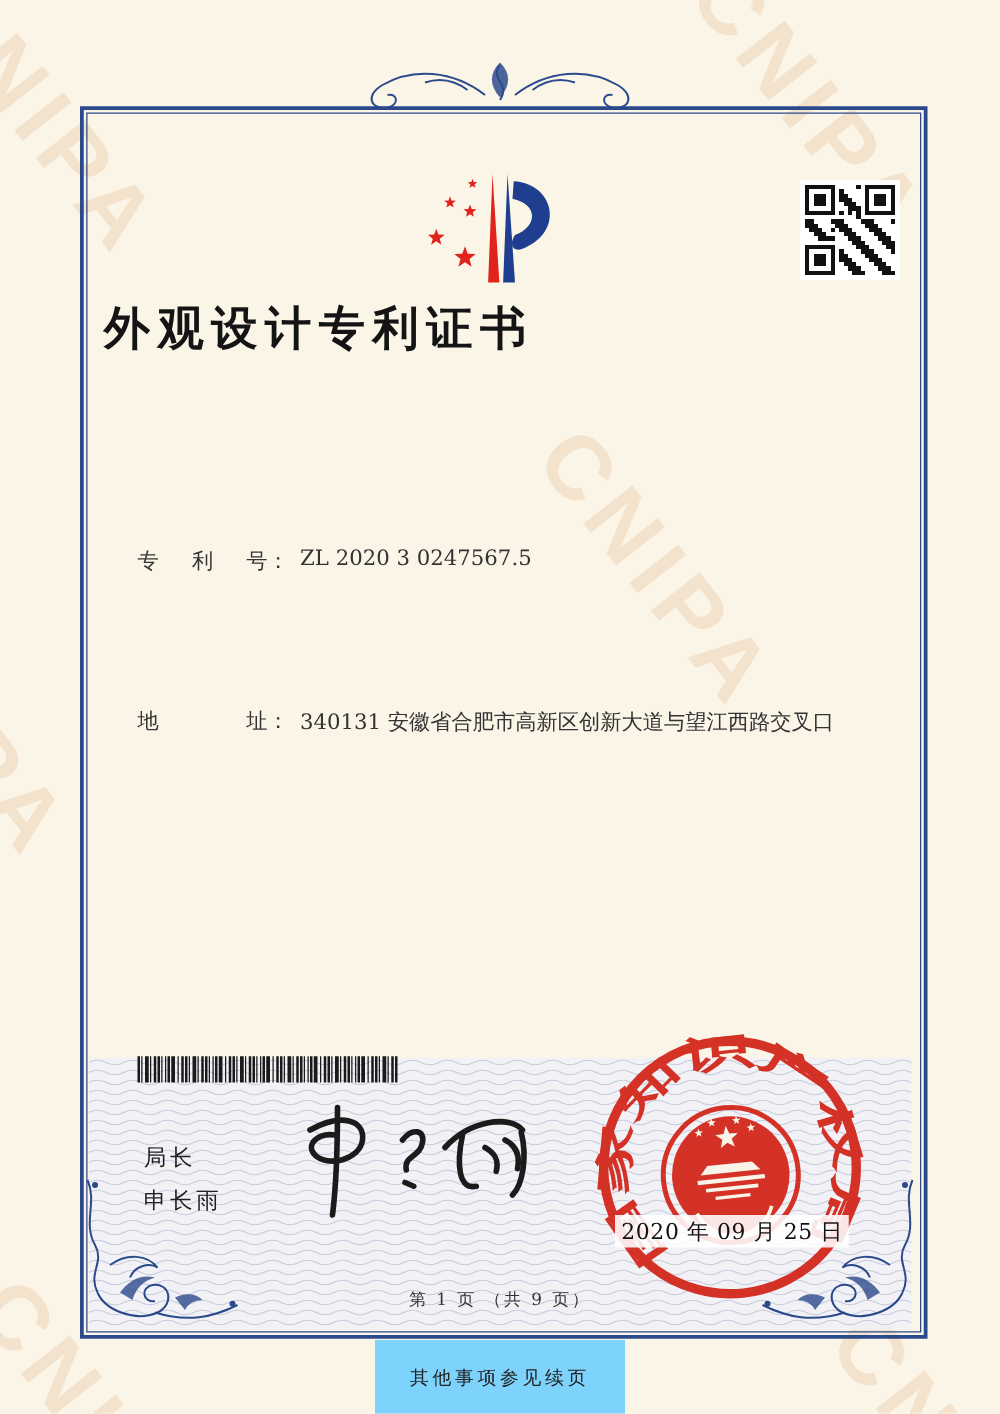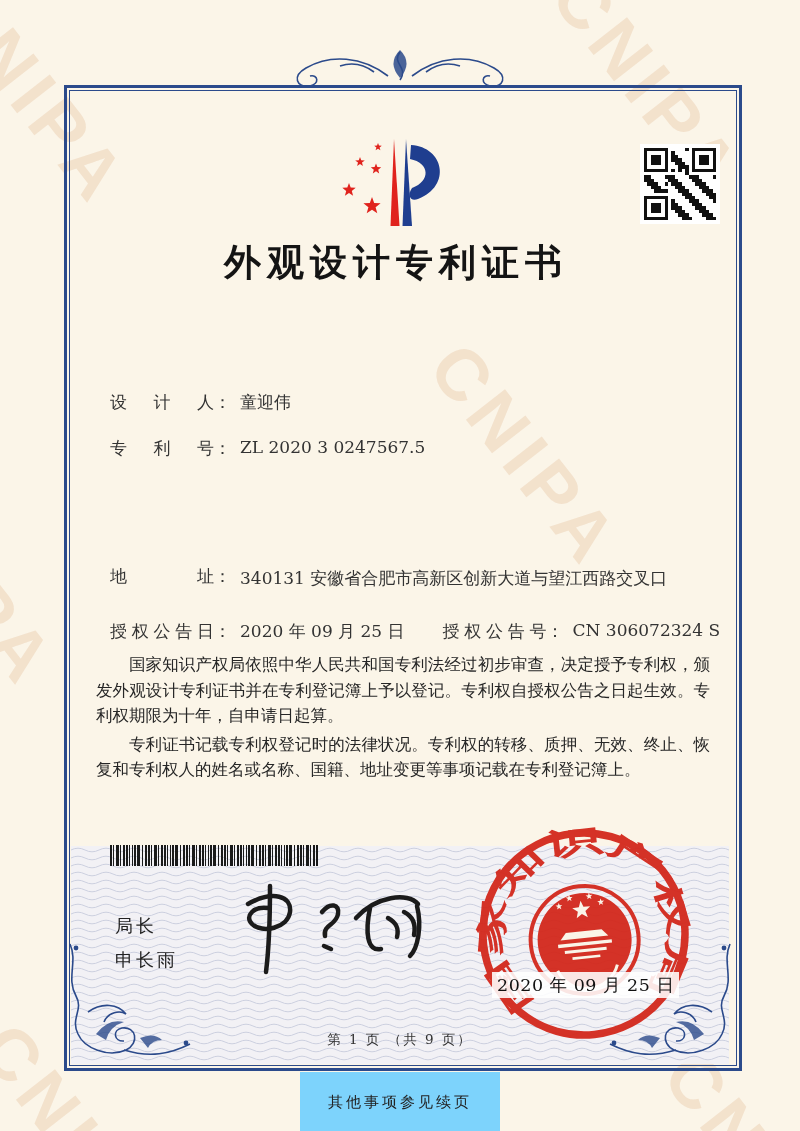--- a/index.html
+++ b/index.html
@@ -15,21 +15,21 @@
        border:3px solid #2b4a8b;z-index:3;pointer-events:none;}
   .frame-inner{position:absolute;left:2px;top:2px;right:2px;bottom:2px;border:1px solid #2b4a8b;}
 
   .wave-band{position:absolute;left:71px;top:846px;width:658px;height:218px;z-index:2;}
 
   .cert-no{position:absolute;left:108px;top:136px;font-size:17px;letter-spacing:1.5px;color:#2e2e2e;z-index:4;}
 
   .logo{position:absolute;left:328px;top:126px;width:152px;height:114px;z-index:4;}
   .qr{position:absolute;left:640px;top:144px;width:72px;height:72px;background:#fff;padding:4px;z-index:4;}
 
-  .title{position:absolute;left:96px;top:238px;width:600px;text-align:center;
+  .title{position:absolute;left:83px;top:238px;width:600px;text-align:left;
        font-size:37px;font-weight:700;letter-spacing:6px;color:#141414;z-index:4;}
 
   .field-row{position:absolute;left:110px;font-size:17px;color:#333;z-index:4;white-space:nowrap;}
   .f-label{display:inline-block;width:104px;text-align:justify;text-align-last:justify;vertical-align:top;}
   .f-colon{display:inline-block;vertical-align:top;}
   .f-value{display:inline-block;margin-left:9px;vertical-align:top;color:#333;}
   .addr-lines{display:inline-block;margin-left:9px;vertical-align:top;line-height:27px;}
   .grant-right{margin-left:38px;}
 
   .paragraphs{position:absolute;left:96px;top:652px;width:614px;font-size:16.5px;line-height:25.5px;
@@ -275,39 +275,29 @@
       <rect x="11" y="20" width="1" height="1" fill="#111"></rect>
       <rect x="12" y="20" width="1" height="1" fill="#111"></rect>
       <rect x="13" y="20" width="1" height="1" fill="#111"></rect>
       <rect x="18" y="20" width="1" height="1" fill="#111"></rect>
       <rect x="19" y="20" width="1" height="1" fill="#111"></rect>
       <rect x="20" y="20" width="1" height="1" fill="#111"></rect>
     </svg>
 
   <div class="title">外观设计专利证书</div>
 
-  <div class="field-row" style="top:391px">
-    <span class="f-label">设计人</span><span class="f-colon">：</span><span class="f-value">童迎伟</span>
-  </div>
   <div class="field-row" style="top:437px">
     <span class="f-label">专利号</span><span class="f-colon">：</span><span class="f-value">ZL 2020 3 0247567.5</span>
   </div>
 
   <div class="field-row" style="top:565px">
     <span class="f-label">地址</span><span class="f-colon">：</span><span class="addr-lines"><span>340131 安徽省合肥市高新区创新大道与望江西路交叉口</span><br></span>
   </div>
 
-  <div class="field-row" style="top:620px">
-    <span class="f-label">授权公告日</span><span class="f-colon">：</span><span class="f-value">2020 年 09 月 25 日</span><span class="f-label grant-right">授权公告号</span><span class="f-colon">：</span><span class="f-value">CN 306072324 S</span>
-  </div>
-
-  <div class="paragraphs">
-    <p>国家知识产权局依照中华人民共和国专利法经过初步审查，决定授予专利权，颁发外观设计专利证书并在专利登记簿上予以登记。专利权自授权公告之日起生效。专利权期限为十年，自申请日起算。</p>
-    <p>专利证书记载专利权登记时的法律状况。专利权的转移、质押、无效、终止、恢复和专利权人的姓名或名称、国籍、地址变更等事项记载在专利登记簿上。</p>
-  </div>
+
 
   <div class="barcode" id="barcode"><i style="width:2px;margin-right:1px"></i><i style="width:1px;margin-right:2px"></i><i style="width:3px;margin-right:1px"></i><i style="width:1px;margin-right:2px"></i><i style="width:2px;margin-right:1px"></i><i style="width:2px;margin-right:1px"></i><i style="width:1px;margin-right:2px"></i><i style="width:1px;margin-right:1px"></i><i style="width:2px;margin-right:1px"></i><i style="width:3px;margin-right:2px"></i><i style="width:1px;margin-right:2px"></i><i style="width:2px;margin-right:1px"></i><i style="width:2px;margin-right:1px"></i><i style="width:1px;margin-right:2px"></i><i style="width:3px;margin-right:1px"></i><i style="width:1px;margin-right:2px"></i><i style="width:2px;margin-right:1px"></i><i style="width:2px;margin-right:1px"></i><i style="width:1px;margin-right:2px"></i><i style="width:1px;margin-right:1px"></i><i style="width:2px;margin-right:1px"></i><i style="width:3px;margin-right:2px"></i><i style="width:1px;margin-right:2px"></i><i style="width:2px;margin-right:1px"></i><i style="width:2px;margin-right:1px"></i><i style="width:1px;margin-right:2px"></i><i style="width:3px;margin-right:1px"></i><i style="width:1px;margin-right:2px"></i><i style="width:2px;margin-right:1px"></i><i style="width:2px;margin-right:1px"></i><i style="width:1px;margin-right:2px"></i><i style="width:1px;margin-right:1px"></i><i style="width:2px;margin-right:1px"></i><i style="width:3px;margin-right:2px"></i><i style="width:1px;margin-right:2px"></i><i style="width:2px;margin-right:1px"></i><i style="width:2px;margin-right:1px"></i><i style="width:1px;margin-right:2px"></i><i style="width:3px;margin-right:1px"></i><i style="width:1px;margin-right:2px"></i><i style="width:2px;margin-right:1px"></i><i style="width:2px;margin-right:1px"></i><i style="width:1px;margin-right:2px"></i><i style="width:1px;margin-right:1px"></i><i style="width:2px;margin-right:1px"></i><i style="width:3px;margin-right:2px"></i><i style="width:1px;margin-right:2px"></i><i style="width:2px;margin-right:1px"></i><i style="width:2px;margin-right:1px"></i><i style="width:1px;margin-right:2px"></i><i style="width:3px;margin-right:1px"></i><i style="width:1px;margin-right:2px"></i><i style="width:2px;margin-right:1px"></i><i style="width:2px;margin-right:1px"></i><i style="width:1px;margin-right:2px"></i><i style="width:1px;margin-right:1px"></i><i style="width:2px;margin-right:1px"></i><i style="width:3px;margin-right:2px"></i><i style="width:1px;margin-right:2px"></i><i style="width:2px;margin-right:1px"></i><i style="width:2px;margin-right:1px"></i><i style="width:1px;margin-right:2px"></i><i style="width:3px;margin-right:1px"></i><i style="width:1px;margin-right:2px"></i><i style="width:2px;margin-right:1px"></i><i style="width:2px;margin-right:1px"></i></div>
 
   <div class="signer" style="top:914px">局长</div>
   <div class="signer" style="top:948px">申长雨</div>
 
   <svg class="signature" width="212" height="102" viewBox="0 0 212 102">
     <g stroke="#1b1b1b" stroke-width="4.5" fill="none" stroke-linecap="round">
       <path d="M30,26 C55,12 74,18 72,34 C70,50 44,56 34,46 C26,38 36,28 50,30"></path>
       <path d="M52,8 C52,40 51,70 48,94"></path>

